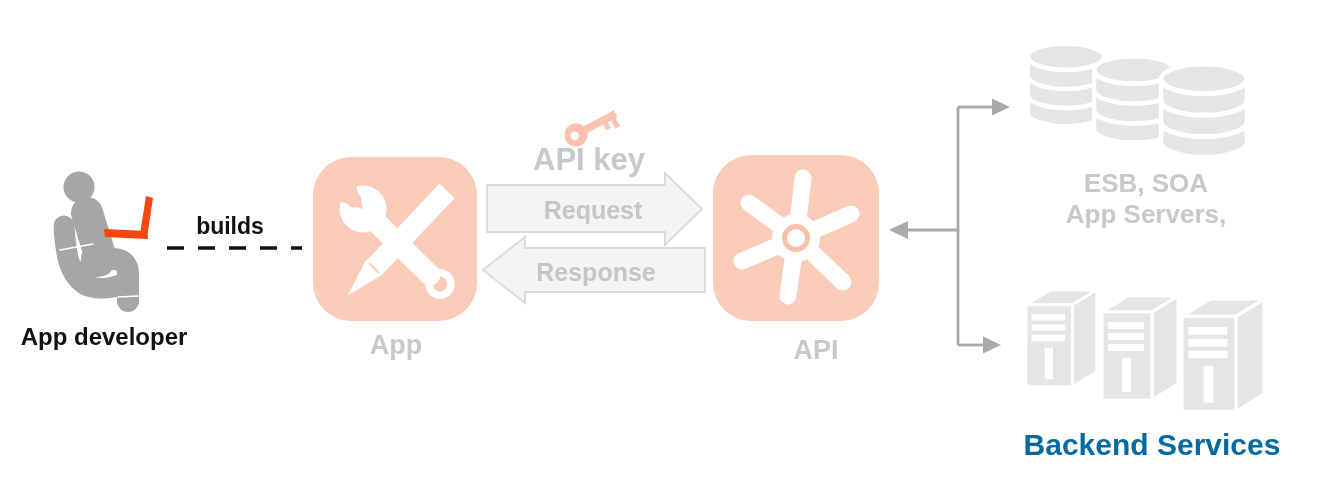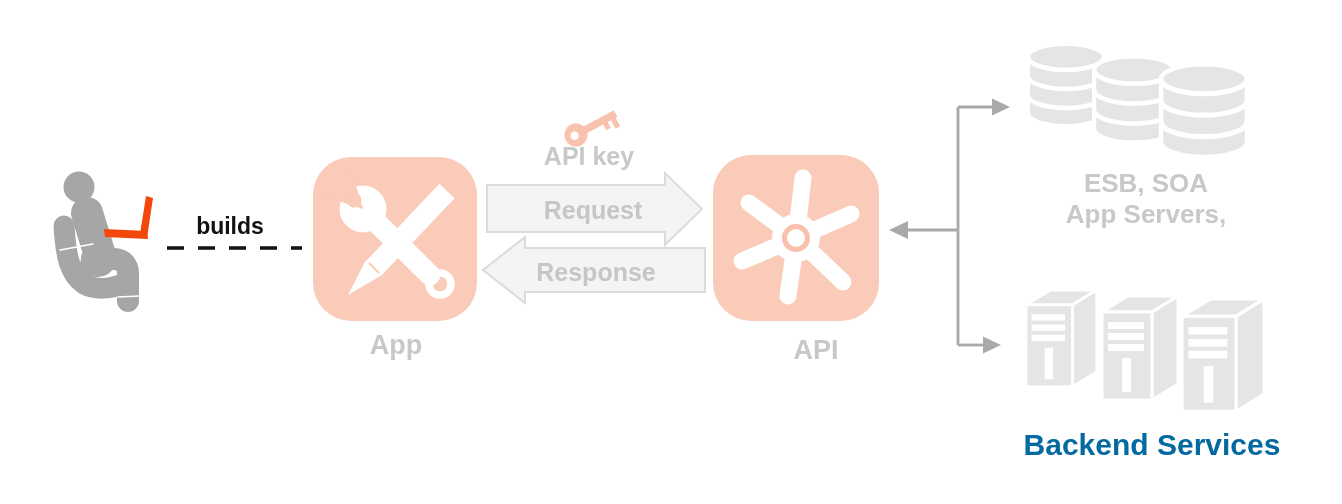--- a/index.html
+++ b/index.html
@@ -10,21 +10,21 @@
   .stage svg{position:absolute;left:0;top:0;}
   .lbl{
     position:absolute;font-weight:700;white-space:nowrap;
     transform:translateX(-50%);text-align:center;line-height:1.18;
   }
   .dark{color:#111111;}
   .muted{color:#C8C8C8;}
   .lbl-app-developer{font-size:24px;}
   .lbl-builds{font-size:23px;}
   .lbl-app,.lbl-api{font-size:27px;}
-  .lbl-api-key{font-size:25px;}
+  .lbl-api-key{font-size:31px;}
   .lbl-request,.lbl-response{font-size:25px;color:#C6C6C6;}
   .lbl-esb{font-size:26px;line-height:31px;}
   .lbl-backend{font-size:30px;color:#0369a1;}
 </style>
 </head>
 <body>
 
 <div class="stage">
 
   <svg width="1342" height="504" viewBox="0 0 1342 504">
@@ -124,20 +124,21 @@
       <use href="#cyl" transform="translate(1204,79) scale(1.13)"></use>
     </g>
 
     <g>
       <use href="#tower" transform="translate(1026,290) scale(0.93)"></use>
       <use href="#tower" transform="translate(1102,296) scale(1.0)"></use>
       <use href="#tower" transform="translate(1182,299) scale(1.08)"></use>
     </g>
   </svg>
 
+  <div class="lbl dark lbl-app-developer" style="left:104px;top:323px;">App developer</div>
 
   <div class="lbl dark lbl-builds" style="left:230px;top:213px;">builds</div>
 
   <div class="lbl muted lbl-app" style="left:396px;top:330px;">App</div>
 
   <div class="lbl muted lbl-api-key" style="left:589px;top:142px;">API key</div>
 
   <div class="lbl lbl-request" style="left:593px;top:196px;">Request</div>
 
   <div class="lbl lbl-response" style="left:596px;top:258px;">Response</div>

